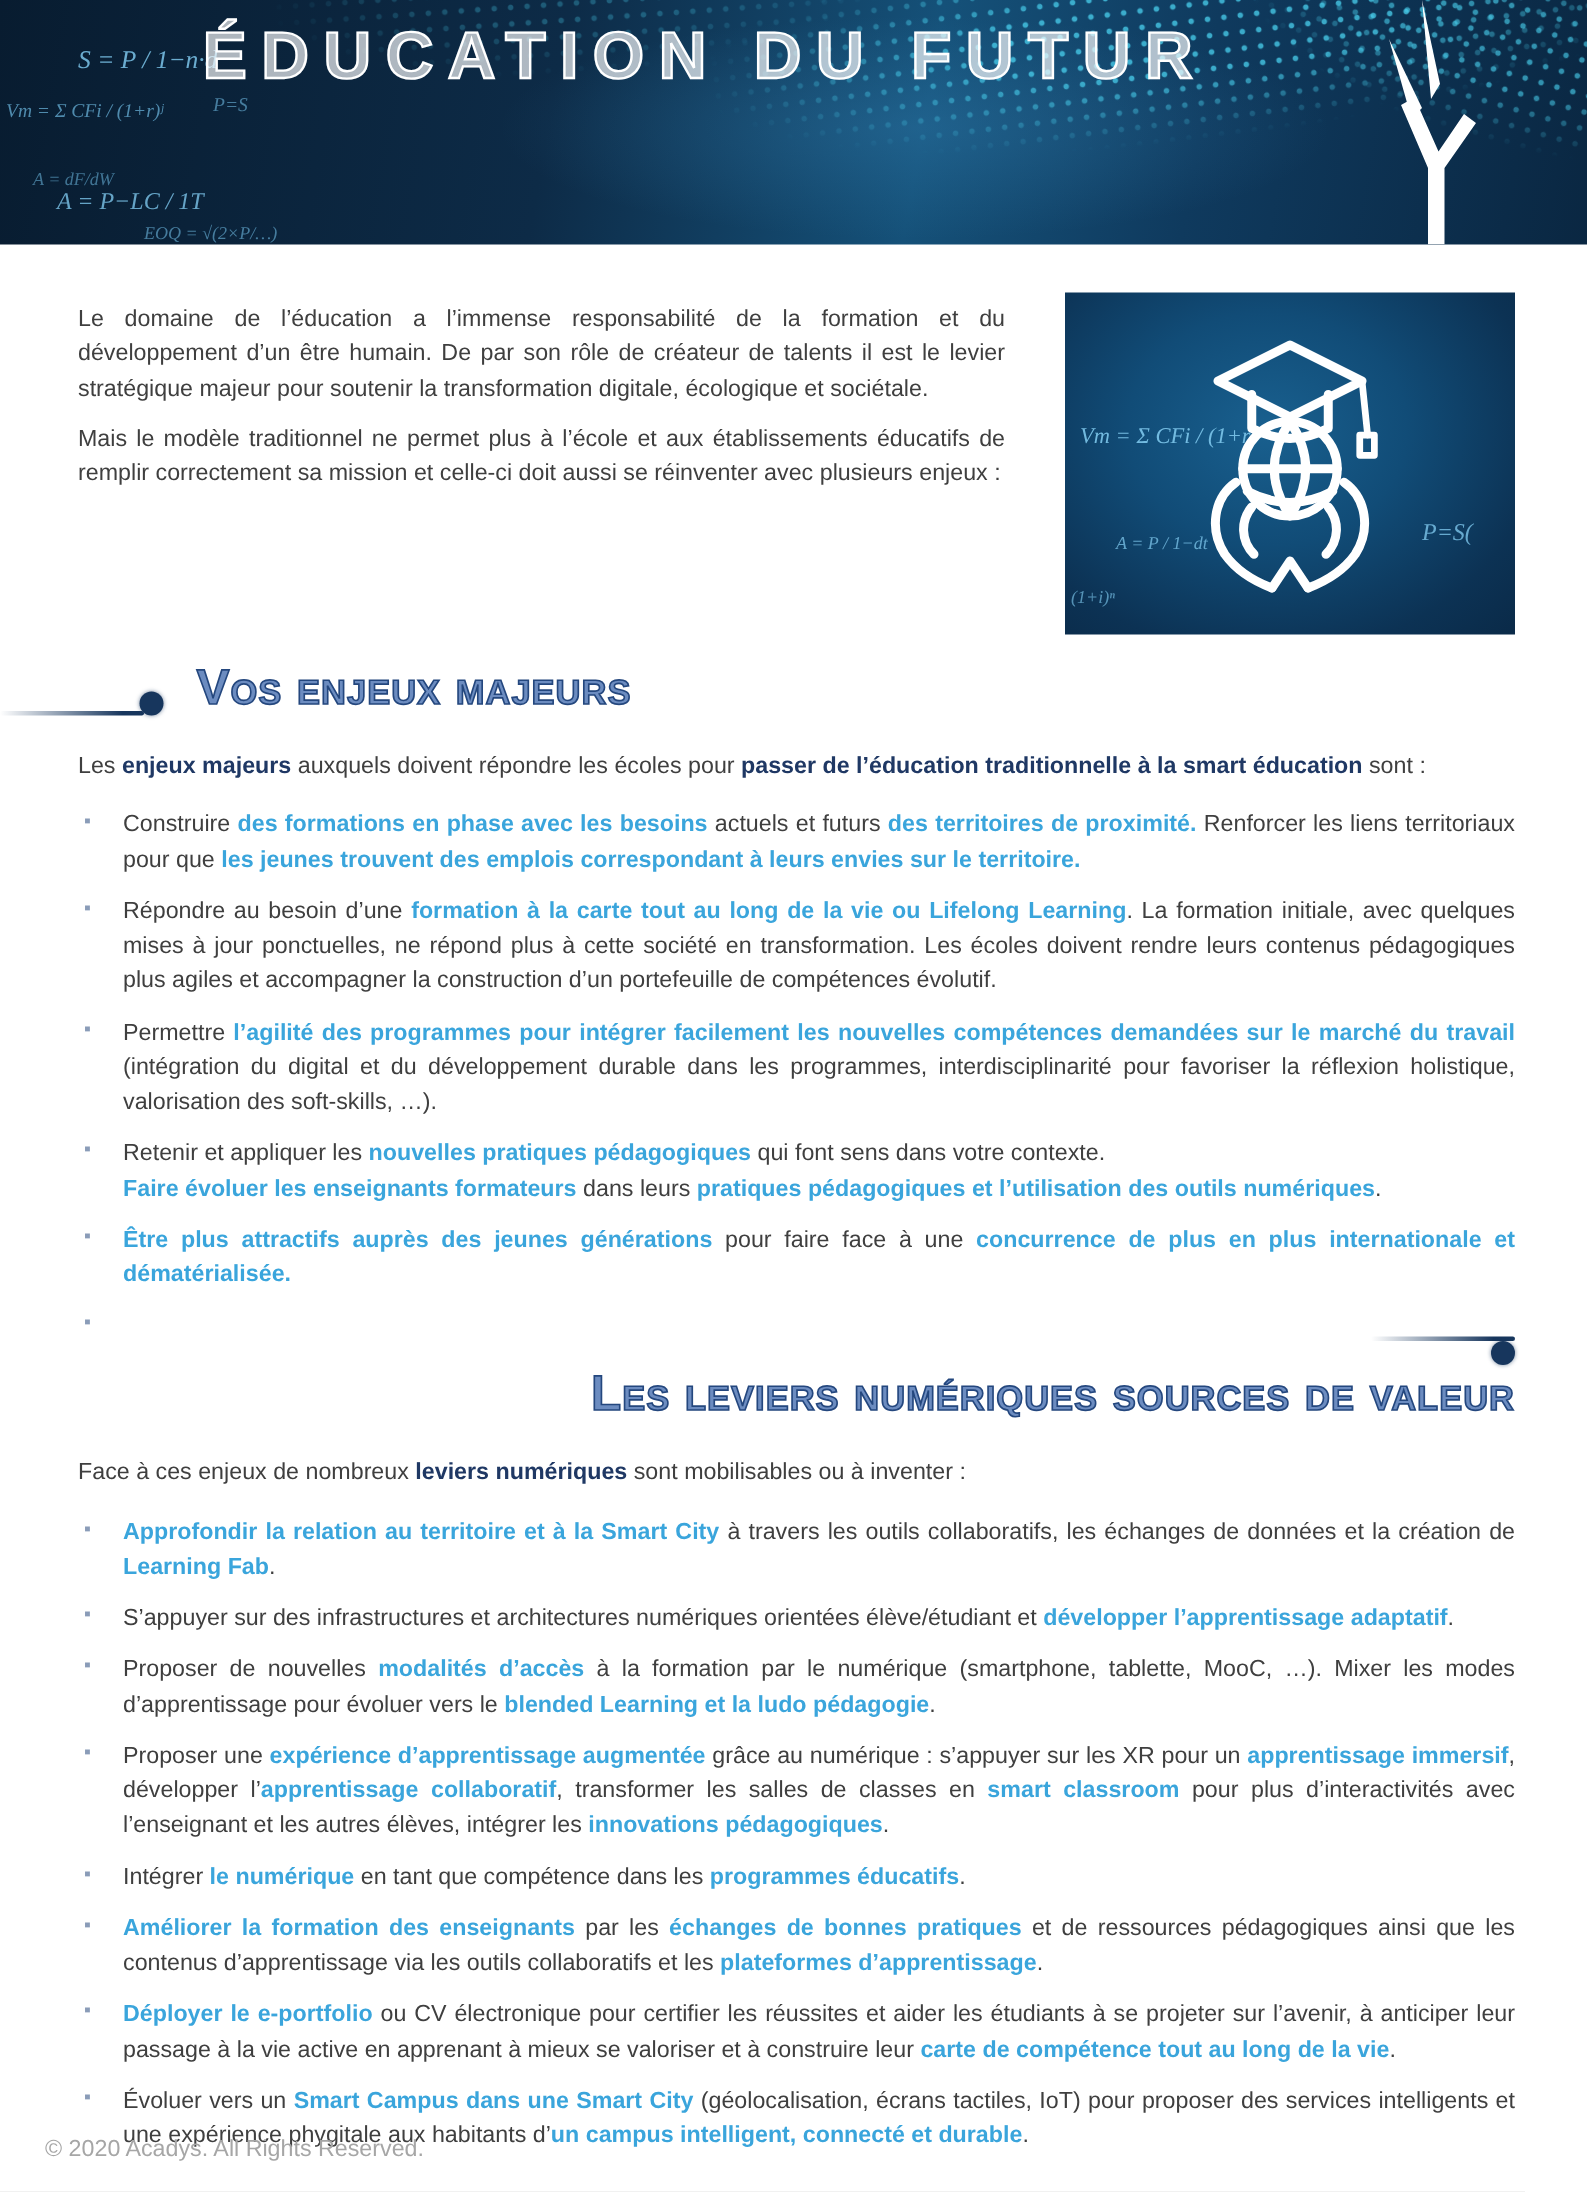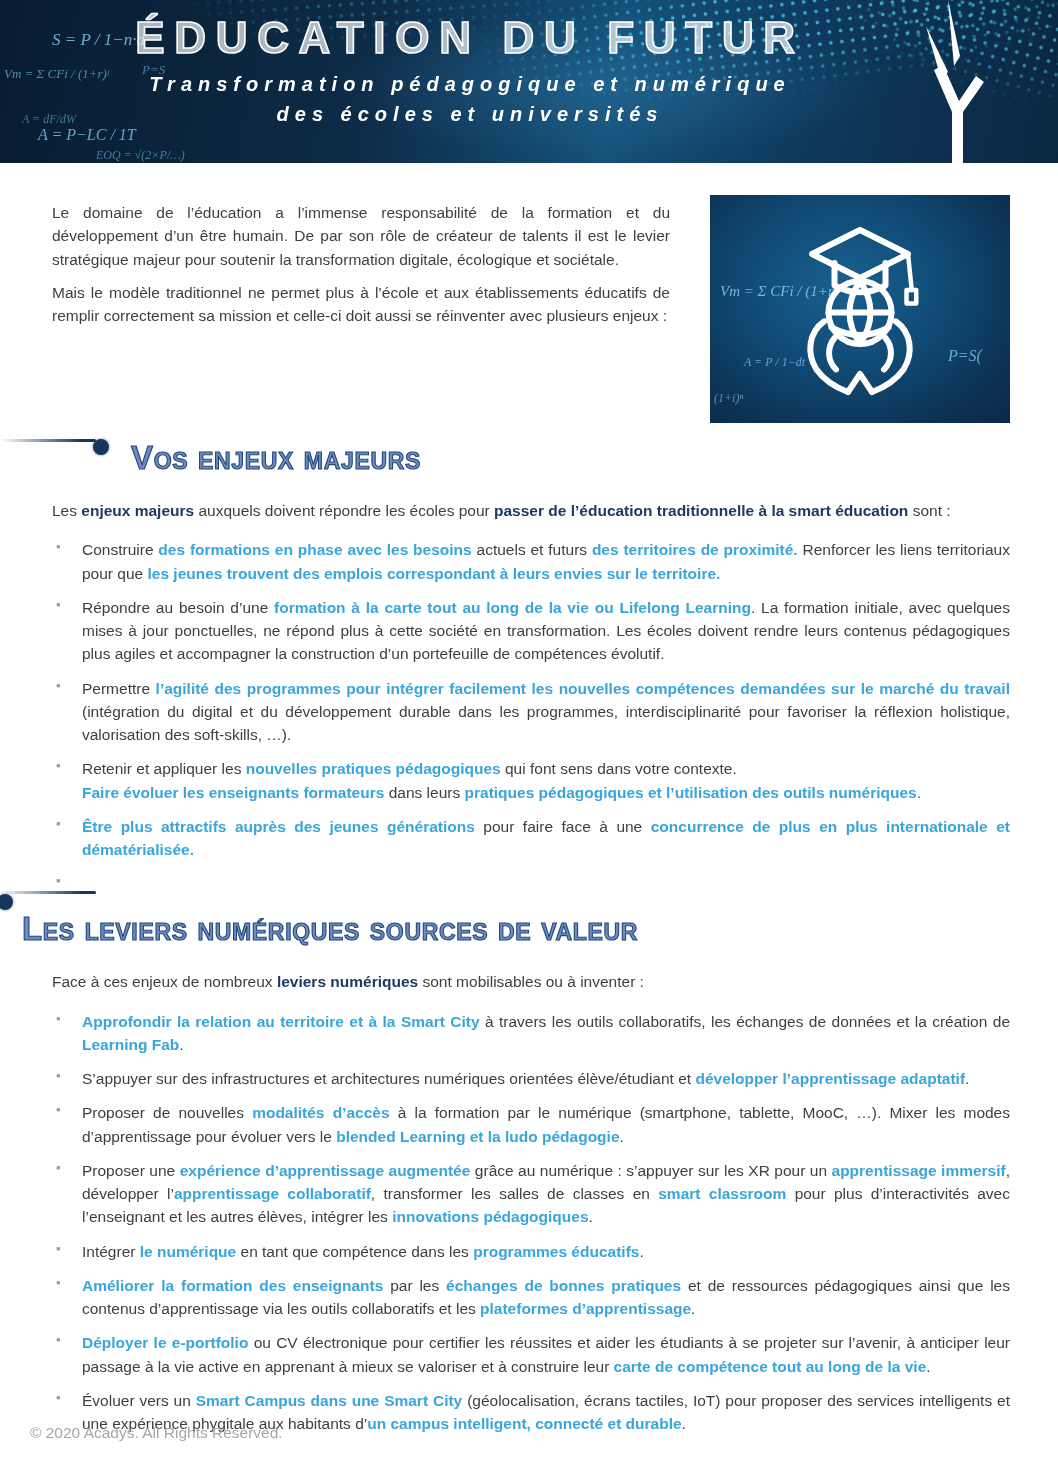--- a/index.html
+++ b/index.html
@@ -62,21 +62,21 @@
     background:radial-gradient(ellipse at 45% 40%, #19608f 0%, #114c77 40%, #0c3254 78%, #0a2a48 100%);
   }
   .illu-formulas { position:absolute; inset:0; font-family:"Liberation Serif", serif; font-style:italic; }
   .illu-formulas .formula.f0 { left:10px; top:88px;  font-size:15px; color:rgba(125,198,235,0.9); }
   .illu-formulas .formula.f1 { left:34px; top:160px; font-size:12px; color:rgba(125,198,235,0.75); }
   .illu-formulas .formula.f2 { left:238px; top:152px; font-size:16px; color:rgba(125,198,235,0.8); }
   .illu-formulas .formula.f3 { left:4px;  top:196px; font-size:12px; color:rgba(125,198,235,0.65); }
   .illu-icon { position:absolute; left:75px; top:16px; }
 
   
-  .section-head { display:flex; align-items:flex-start; margin-left:-52px; }
+  .section-head { display:flex; align-items:flex-end; margin-left:-52px; }
   .sec1 .section-head { margin-top:16px; }
   .sec2 .section-head { margin-top:30px;flex-direction:column; }
   .marker-line { width:96px; height:3px; background:linear-gradient(to right, rgba(23,54,93,0), #17365d 85%); border-radius:2px; flex:none; }
   .marker-dot { width:16px; height:16px; border-radius:50%; background:#17365d; margin-left:-3px; flex:none; box-shadow:0 0 3px rgba(23,54,93,.6); }
   .section-title {
     margin-left:22px; font-variant:small-caps; font-weight:700; font-size:33px; letter-spacing:0.02em;
     color:#6c8cc0; -webkit-text-stroke:1.1px #24477e; white-space:nowrap;
   }
   .section-intro { margin-top:22px; font-size:15.5px; line-height:1.5; }
 
@@ -106,24 +106,20 @@
         <div class="formula f0">S = P / 1−n·d</div>
         <div class="formula f1">Vm = Σ CFi / (1+r)ʲ</div>
         <div class="formula f2">A = dF/dW</div>
         <div class="formula f3">P=S</div>
         <div class="formula f4">A = P−LC / 1T</div>
         <div class="formula f5">EOQ = √(2×P/…)</div>
       </div>
 
     <div class="banner-text">
       <div class="doc-title">ÉDUCATION DU FUTUR</div>
-      <div class="doc-subtitle">
-        <span>Transformation pédagogique et numérique</span><br>
-        <span>des écoles et universités</span>
-      </div>
     </div>
 
     <svg class="y-logo" viewBox="0 0 100 163" xmlns="http://www.w3.org/2000/svg">
       <path d="M40 0 L52 56 L46 66 Z" fill="#ffffff"></path>
       <path d="M18 26 L40 72 L33 79 Z" fill="#ffffff"></path>
       <path d="M44 163 L44 112 L26 70 L35 65 L51 101 L68 76 L76 82 L55 112 L55 163 Z" fill="#ffffff"></path>
     </svg>
   </div>
 
   <div class="main">

